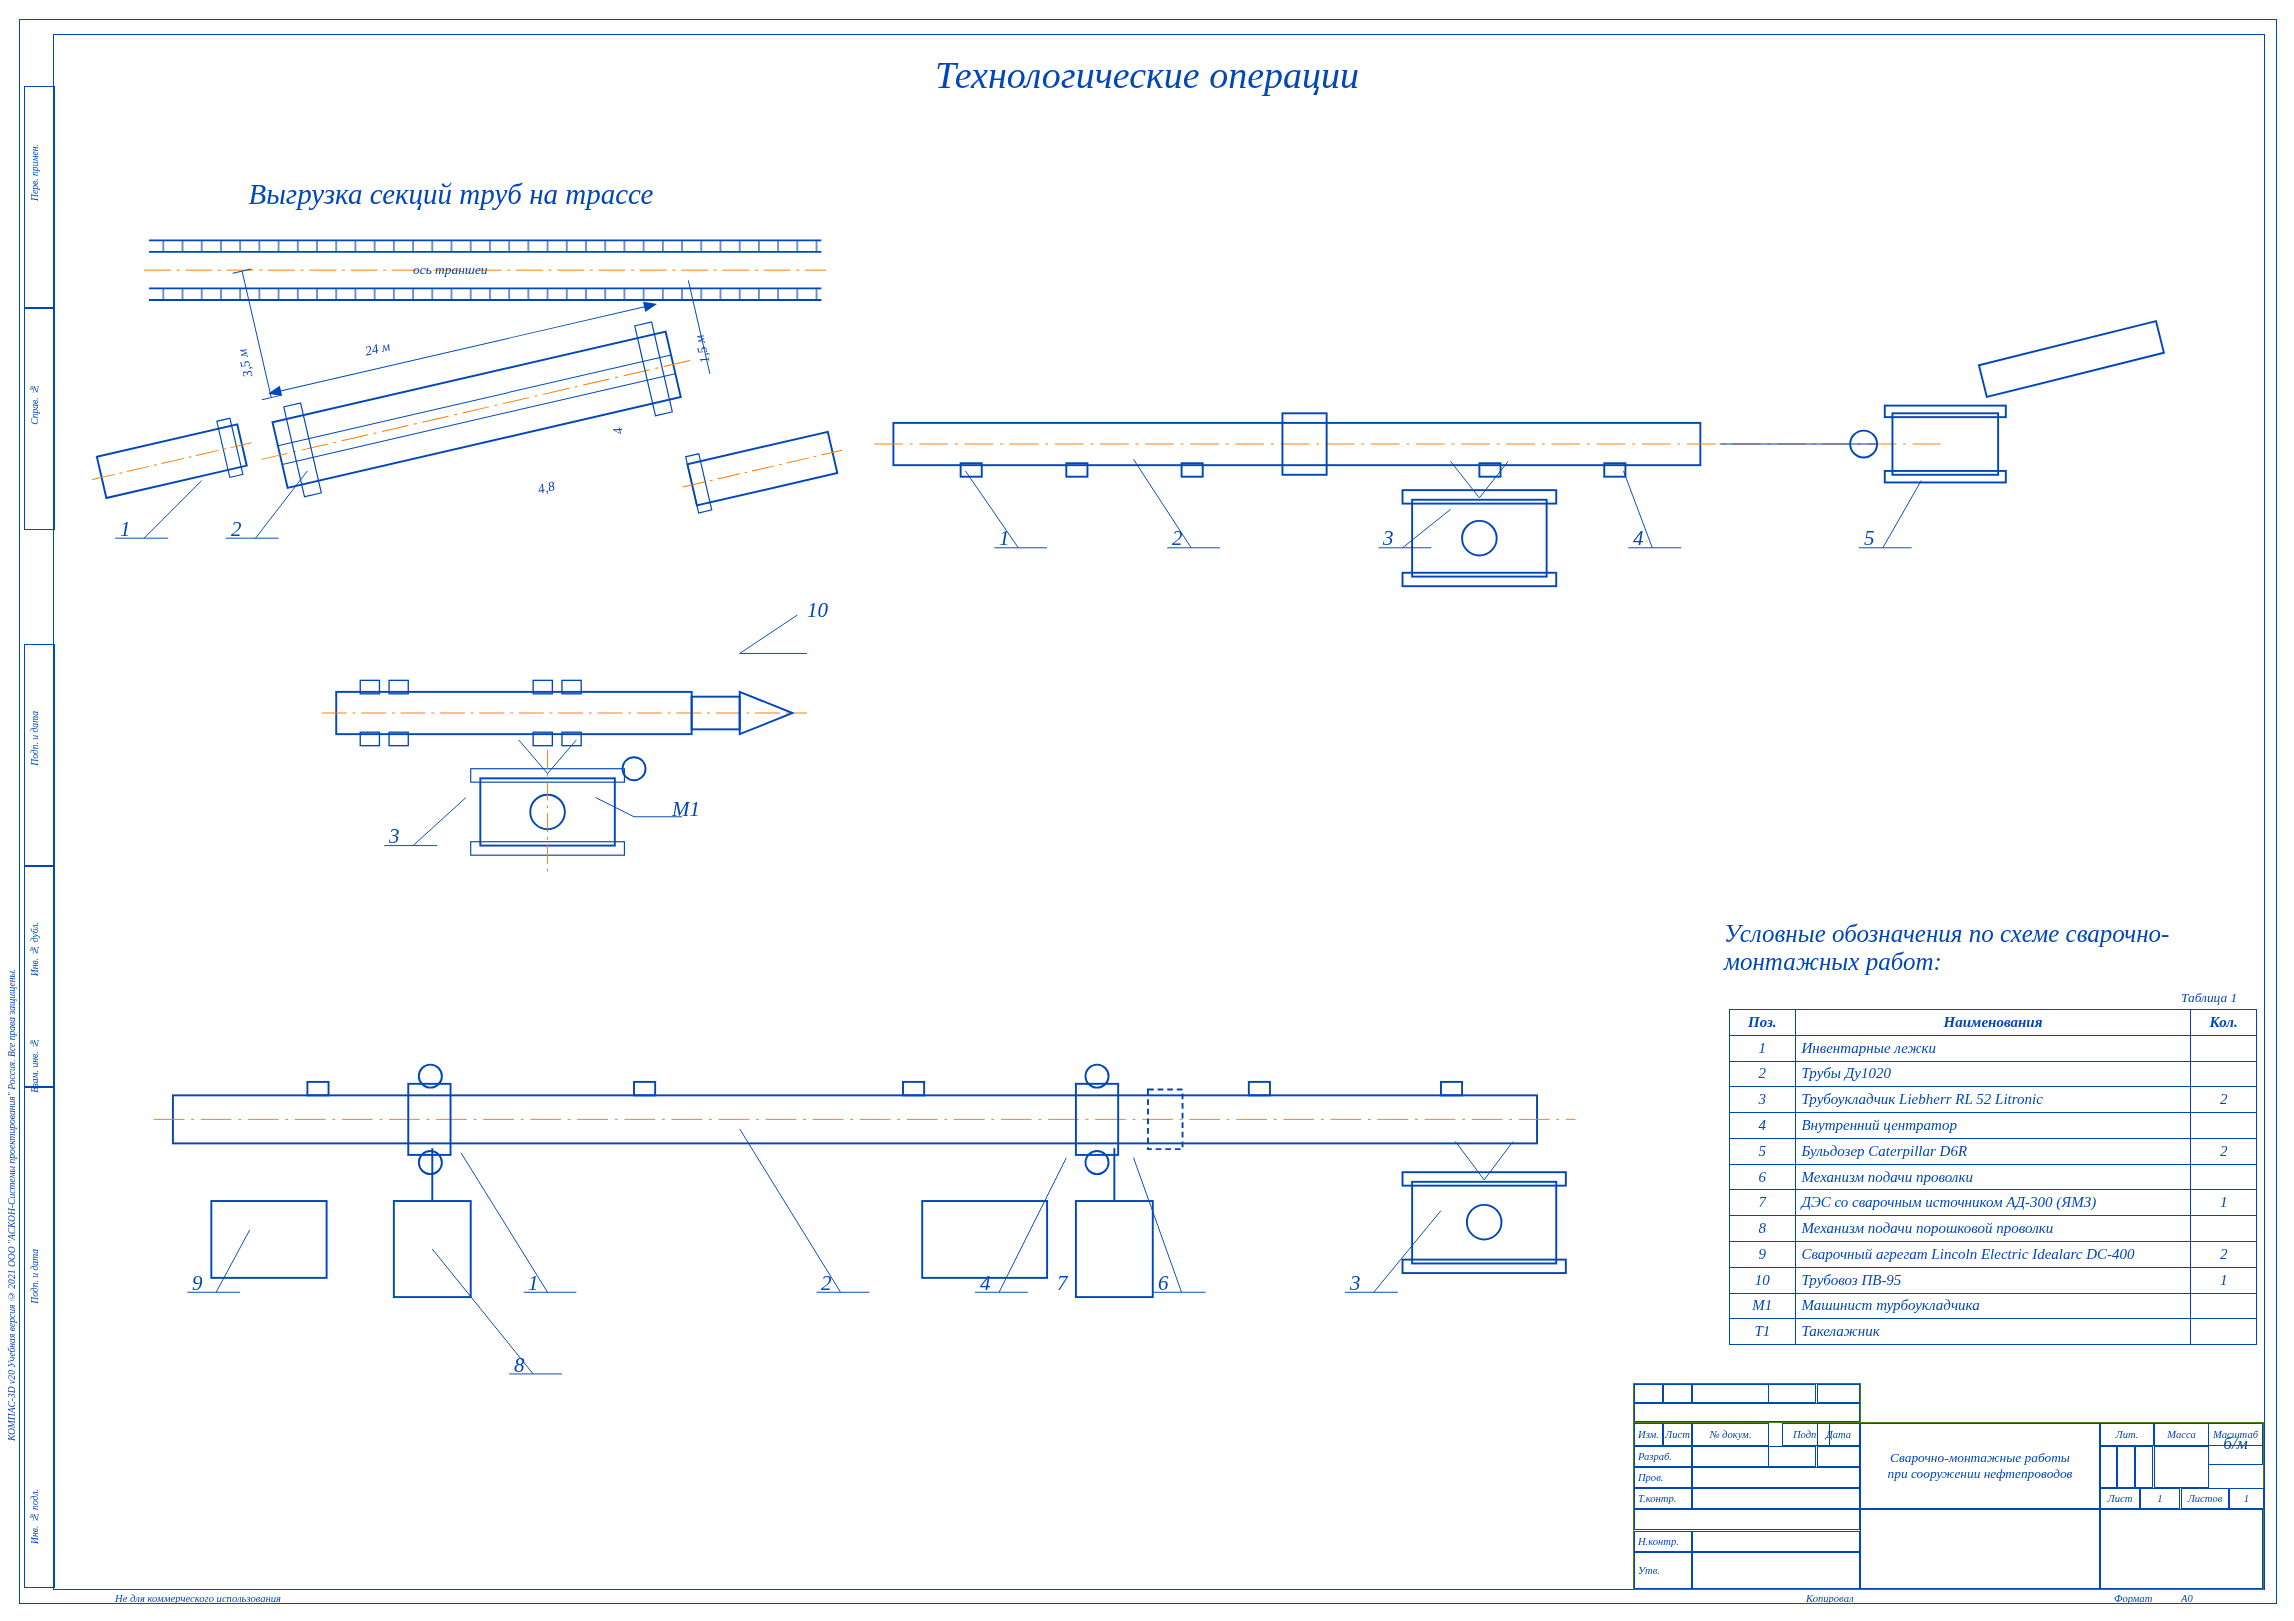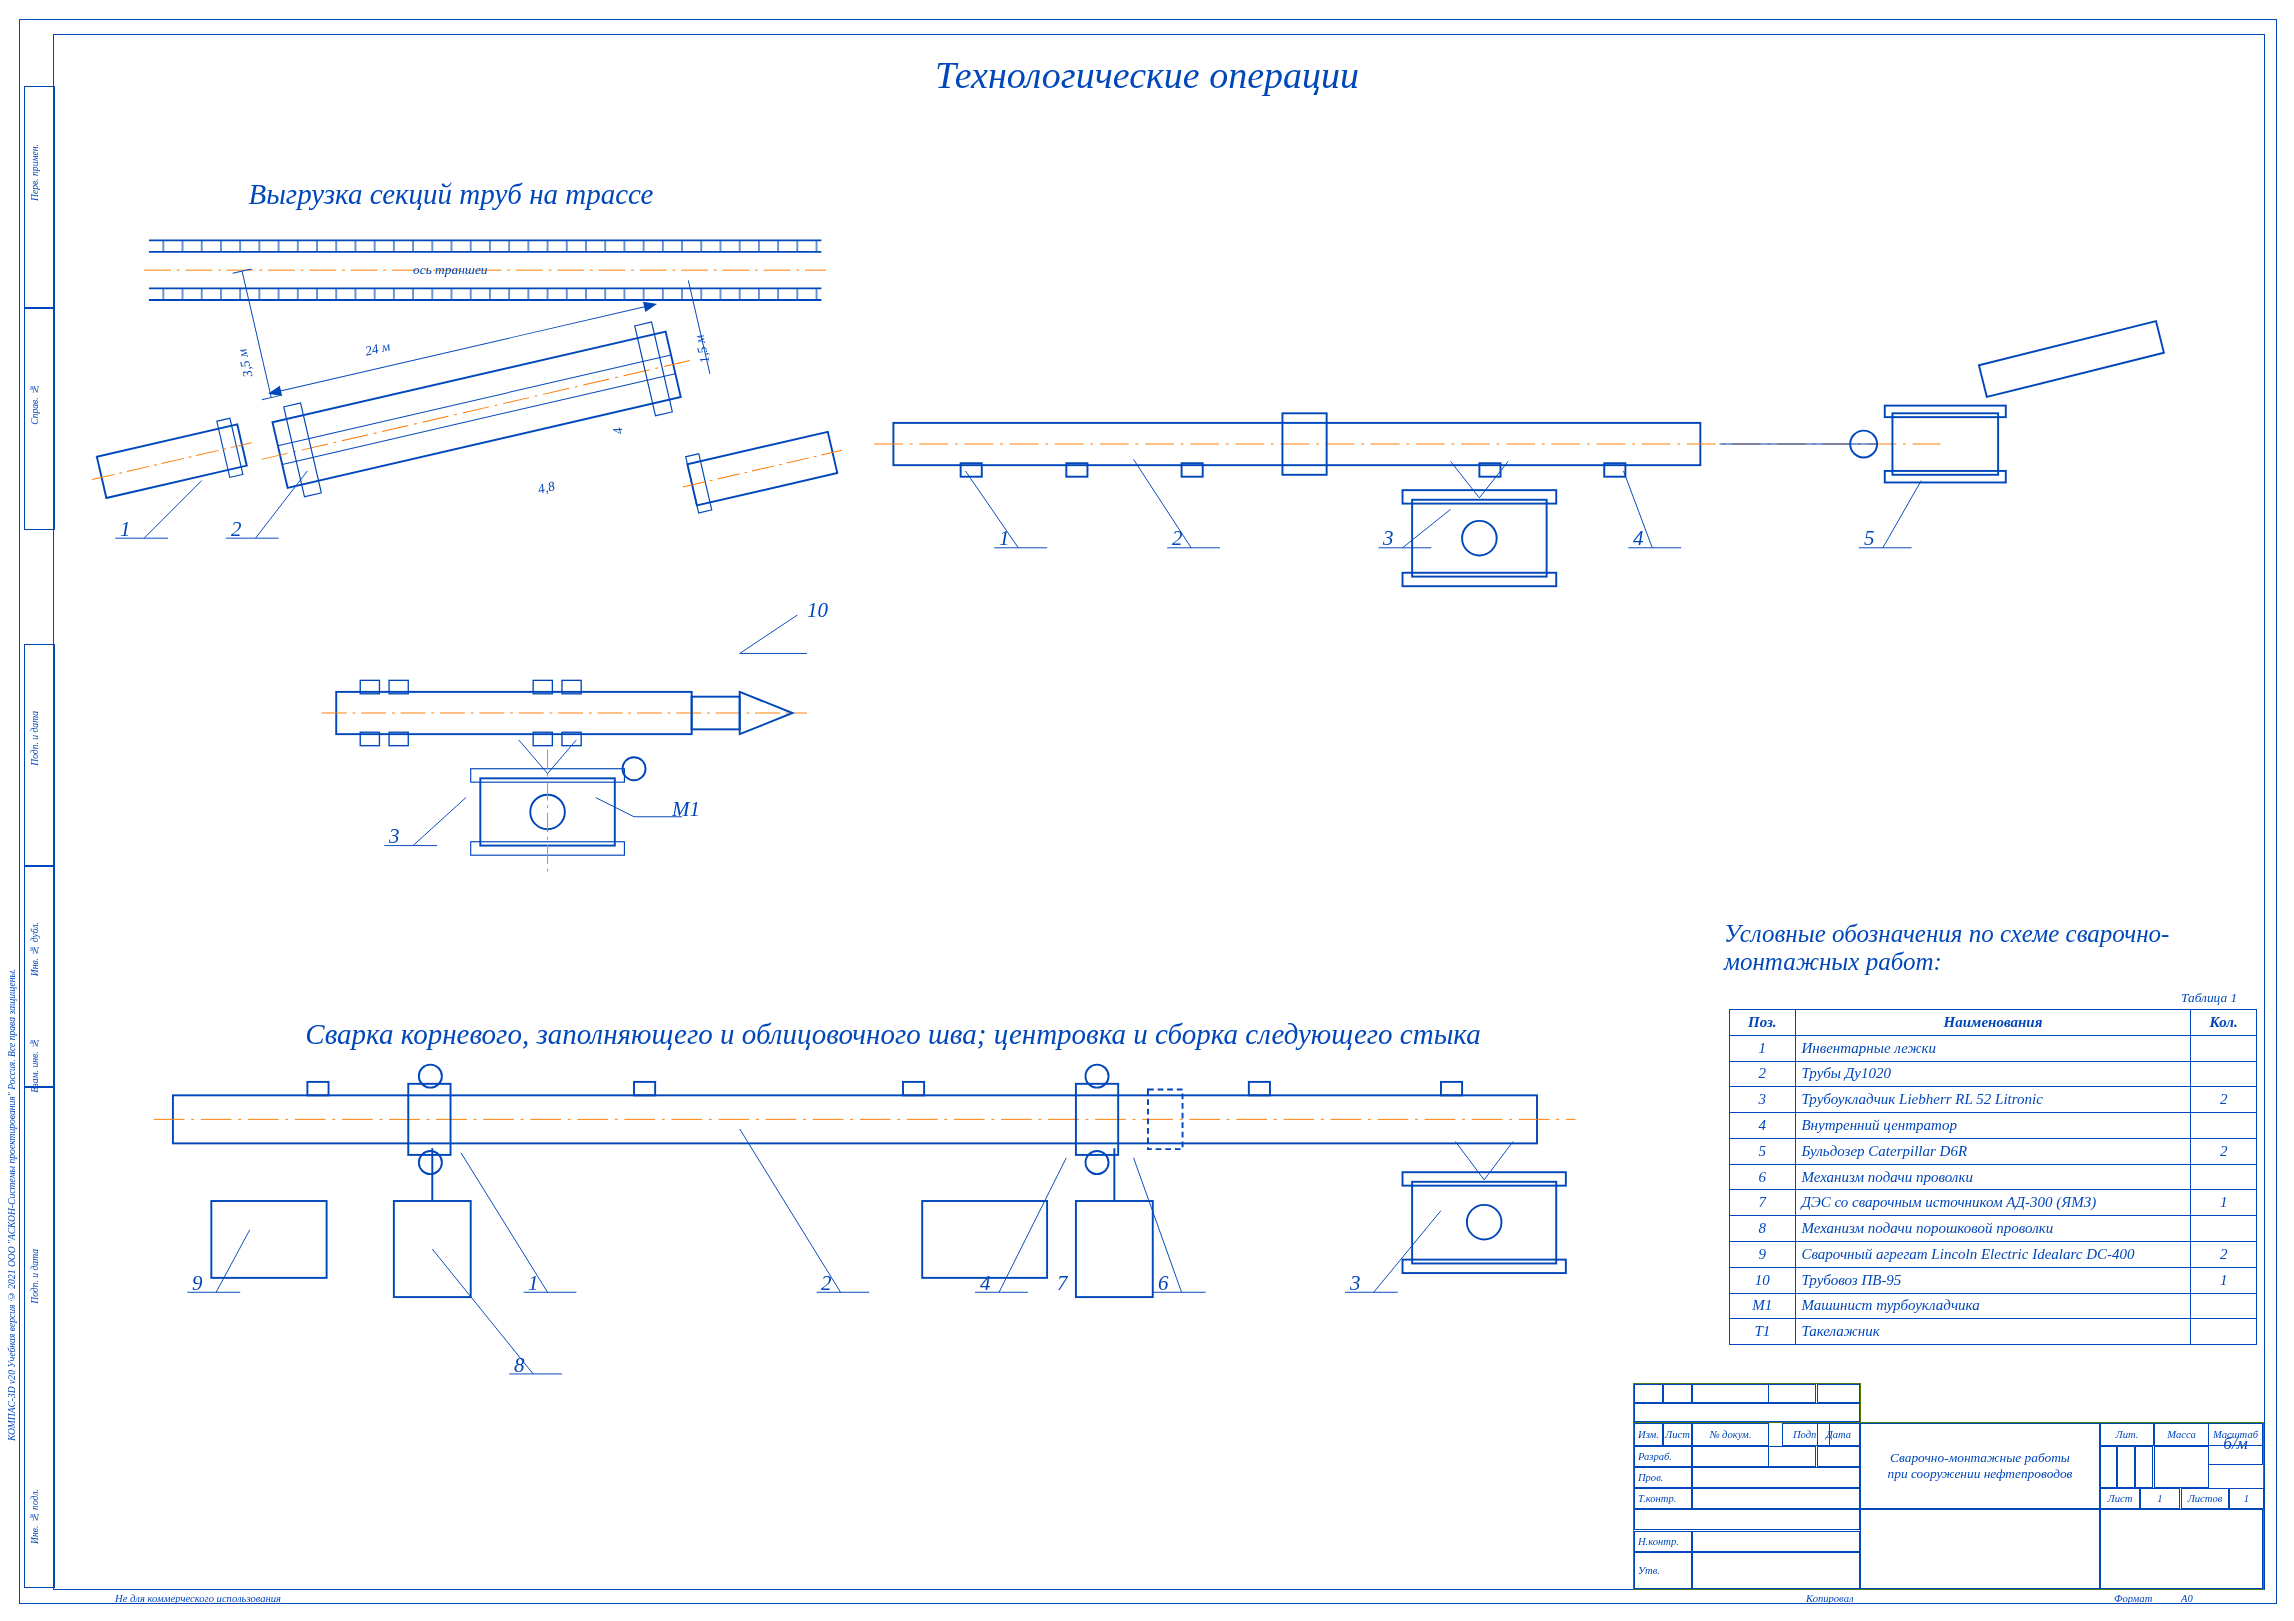--- a/index.html
+++ b/index.html
@@ -100,21 +100,20 @@
 <body>
 
 <div class="sheet">
 
   <div class="thin" style="left:19px; top:19px; width:2256px; height:1583px;"></div>
   <div class="frame" style="left:53px; top:34px; width:2210px; height:1554px;"></div>
 
   <div class="title" style="top:53px;">Технологические операции</div>
 
   <div class="subtitle" style="left:134px; top:178px; width:634px;">Выгрузка секций труб на трассе</div>
-  <div class="subtitle" style="left:134px; top:1018px; width:1518px;">Сварка корневого, заполняющего и облицовочного шва; центровка и сборка следующего стыка</div>
 
   <svg width="2294" height="1622" style="left:0;top:0;" viewBox="0 0 2388 1688">
     <defs>
       <pattern id="ticks" width="20" height="12" patternUnits="userSpaceOnUse">
         <line x1="10" y1="0" x2="10" y2="12" stroke="#0047ba" stroke-width="1.2"></line>
       </pattern>
     </defs>
     <g stroke="#0047ba" fill="none" stroke-width="2">
 
       <g>

